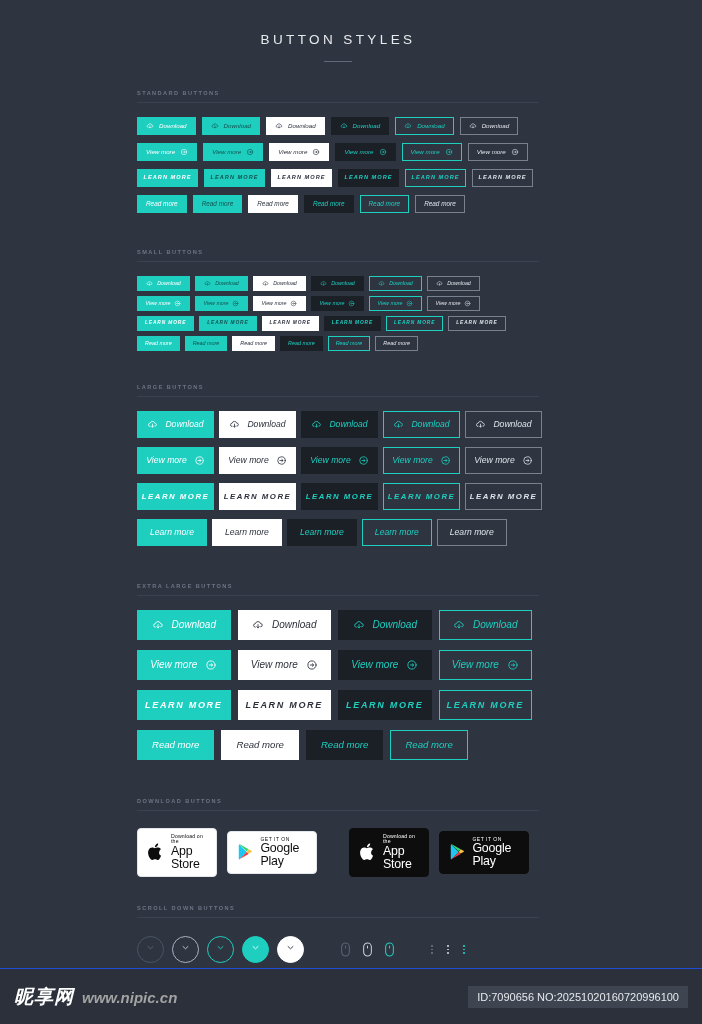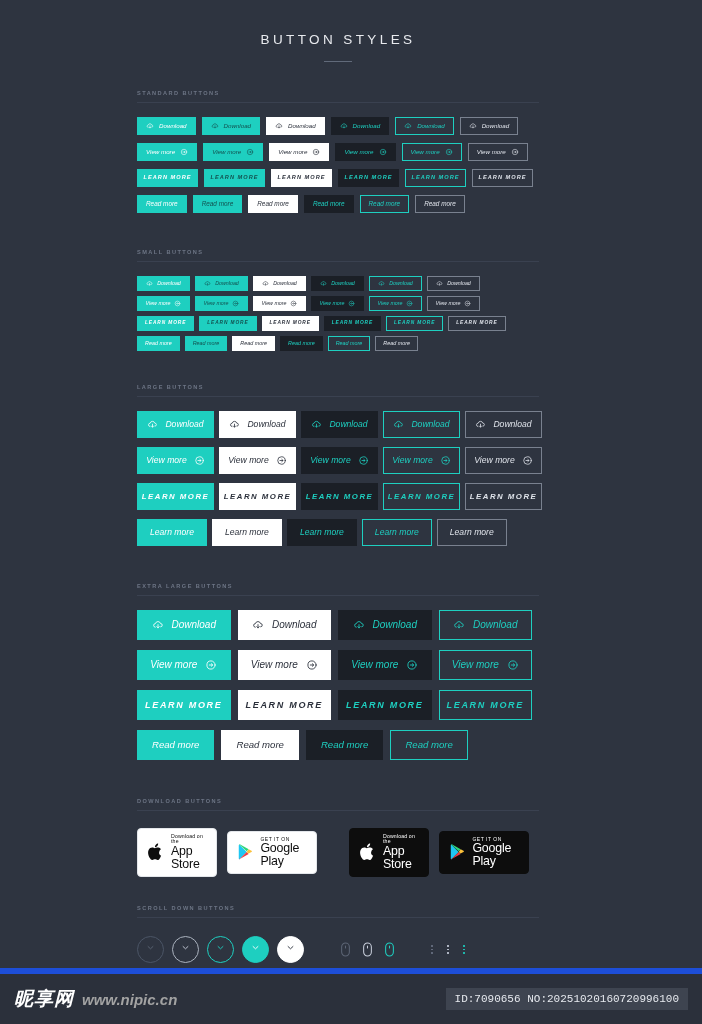--- a/index.html
+++ b/index.html
@@ -110,34 +110,34 @@
   .c-fill-white    { background: #ffffff; border-color: #ffffff; }
   .mouse-group { display: flex; align-items: center; margin-left: 22px; }
   .mouse { width: 22px; display: flex; justify-content: center; cursor: pointer; }
   .dots-group { display: flex; align-items: center; margin-left: 24px; }
   .dots { width: 16px; display: flex; flex-direction: column; align-items: center; gap: 2px; cursor: pointer; }
   .dot { width: 1.6px; height: 1.6px; border-radius: 50%; }
 
   
   .footer {
     position: absolute; left: 0; bottom: 0; width: 702px; height: 56px;
-    background: #2b303b; border-top: 6px solid #1d4ed8;
+    background: #2b303b; border-top: 1px solid #1d4ed8;
     display: flex; align-items: center; justify-content: space-between;
     padding: 0 14px;
   }
   .wm { display: flex; align-items: baseline; gap: 8px; }
   .wm-cn {
     color: #ffffff; font-size: 19px; font-weight: 700;
     font-family: "DejaVu Sans", sans-serif; letter-spacing: 1px;
     font-style: italic;
   }
   .wm-url { color: #a3a3a3; font-size: 15px; font-style: italic; font-weight: 700; }
   .idbox {
     background: #3e4450; color: #e6e9ee; font-size: 11px;
-    padding: 5px 9px; font-family: Liberation Mono, monospace;
+    padding: 5px 9px; font-family: Liberation Sans, sans-serif;
   }
 </style>
 </head>
 <body>
 
 <div class="page">
 
   <div class="title-wrap">
     <div class="title">BUTTON STYLES</div>
     <div class="title-rule"></div>

